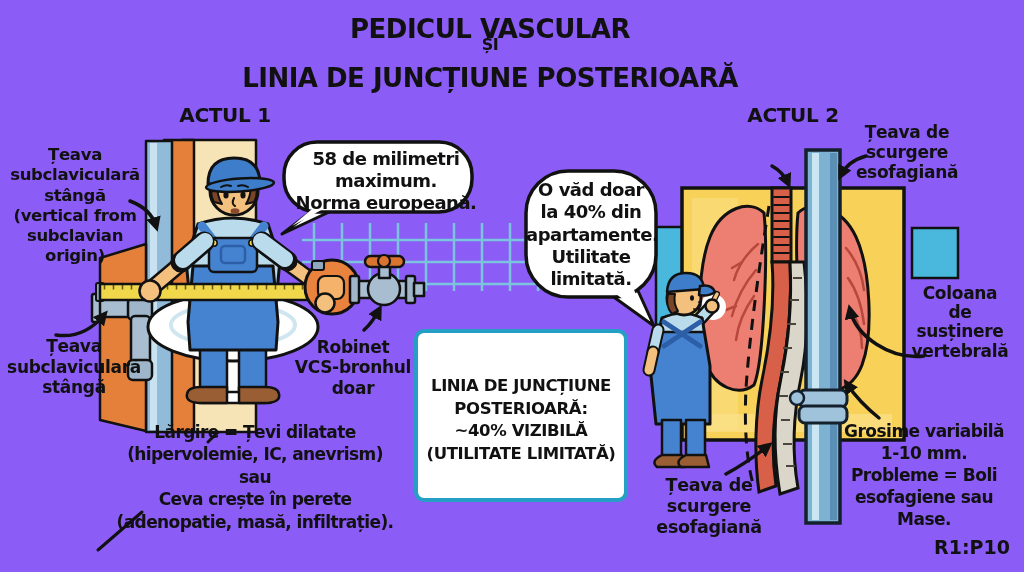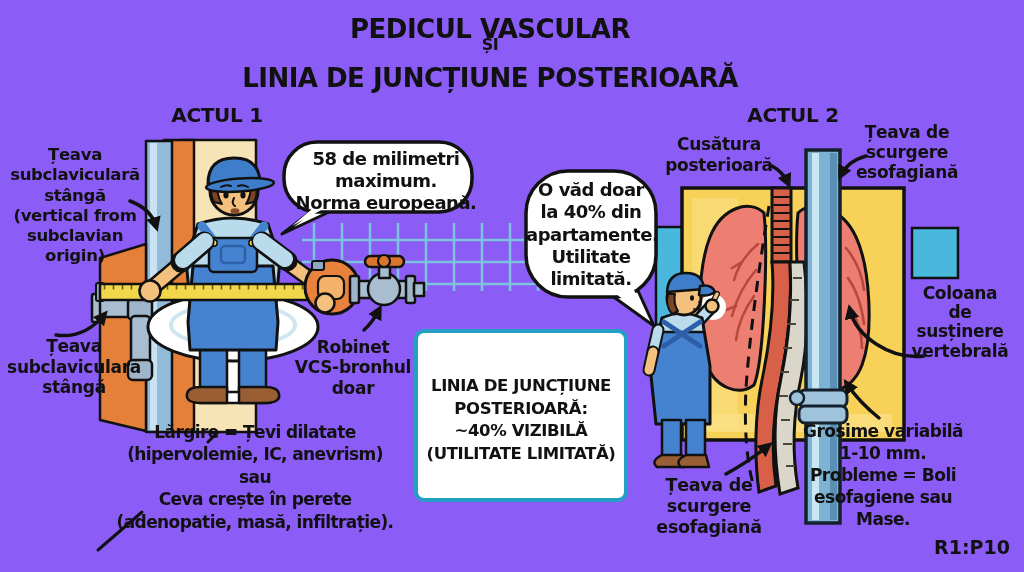--- a/index.html
+++ b/index.html
@@ -212,21 +212,21 @@
     <path d="M924,356 C890,360 856,336 850,310" marker-end="url(#ah)"></path>
     <path d="M879,418 Q859,402 847,384" marker-end="url(#ah)"></path>
     <path d="M726,474 Q748,462 768,446" marker-end="url(#ah)"></path>
   </g>
 </svg>
 
   <div class="title-line" style="top:14px;font-size:26px;">PEDICUL VASCULAR</div>
   <div class="title-line" style="top:35px;font-size:16px;">ȘI</div>
   <div class="title-line" style="top:63px;font-size:26px;">LINIA DE JUNCȚIUNE POSTERIOARĂ</div>
 
-  <div class="lbl" style="left:152px;top:103px;width:130px;font-size:20px;">ACTUL 1</div>
+  <div class="lbl" style="left:160px;top:103px;width:130px;font-size:20px;">ACTUL 1</div>
   <div class="lbl" style="left:728px;top:103px;width:130px;font-size:20px;">ACTUL 2</div>
 
   <div class="lbl" style="left:2px;top:145px;width:146px;font-size:16.5px;line-height:1.23;">Țeava
 subclaviculară
 stângă
 (vertical from
 subclavian
 origin)</div>
   <div class="lbl" style="left:0px;top:336px;width:148px;font-size:17px;">Țeava
 subclaviculară
@@ -248,30 +248,28 @@
 POSTERIOARĂ:
 ~40% VIZIBILĂ
 (UTILITATE LIMITATĂ)</div>
   </div>
 
   <div class="lbl" style="left:526px;top:179px;width:130px;font-size:18px;line-height:1.24;letter-spacing:-0.5px;">O văd doar
 la 40% din
 apartamente.
 Utilitate
 limitată.</div>
-  <div class="lbl" style="left:654px;top:134px;width:130px;font-size:17px;">Cusătura
-posterioară</div>
   <div class="lbl" style="left:846px;top:122px;width:122px;font-size:17px;line-height:1.18;">Țeava de
 scurgere
 esofagiană</div>
   <div class="lbl" style="left:896px;top:284px;width:128px;font-size:17px;line-height:1.13;">Coloana
 de
 susținere
 vertebrală</div>
-  <div class="lbl" style="left:792px;top:420px;width:182px;font-size:17px;line-height:1.3;letter-spacing:-0.5px;">Grosime variabilă
+  <div class="lbl" style="left:833px;top:420px;width:182px;font-size:17px;line-height:1.3;letter-spacing:-0.5px;">Grosime variabilă
 1-10 mm.
 Probleme = Boli
 esofagiene sau
 Mase.</div>
   <div class="lbl" style="left:645px;top:475px;width:128px;font-size:17.5px;line-height:1.2;">Țeava de
 scurgere
 esofagiană</div>
 
   <div id="footer-ref">R1:P10</div>
 </div>

